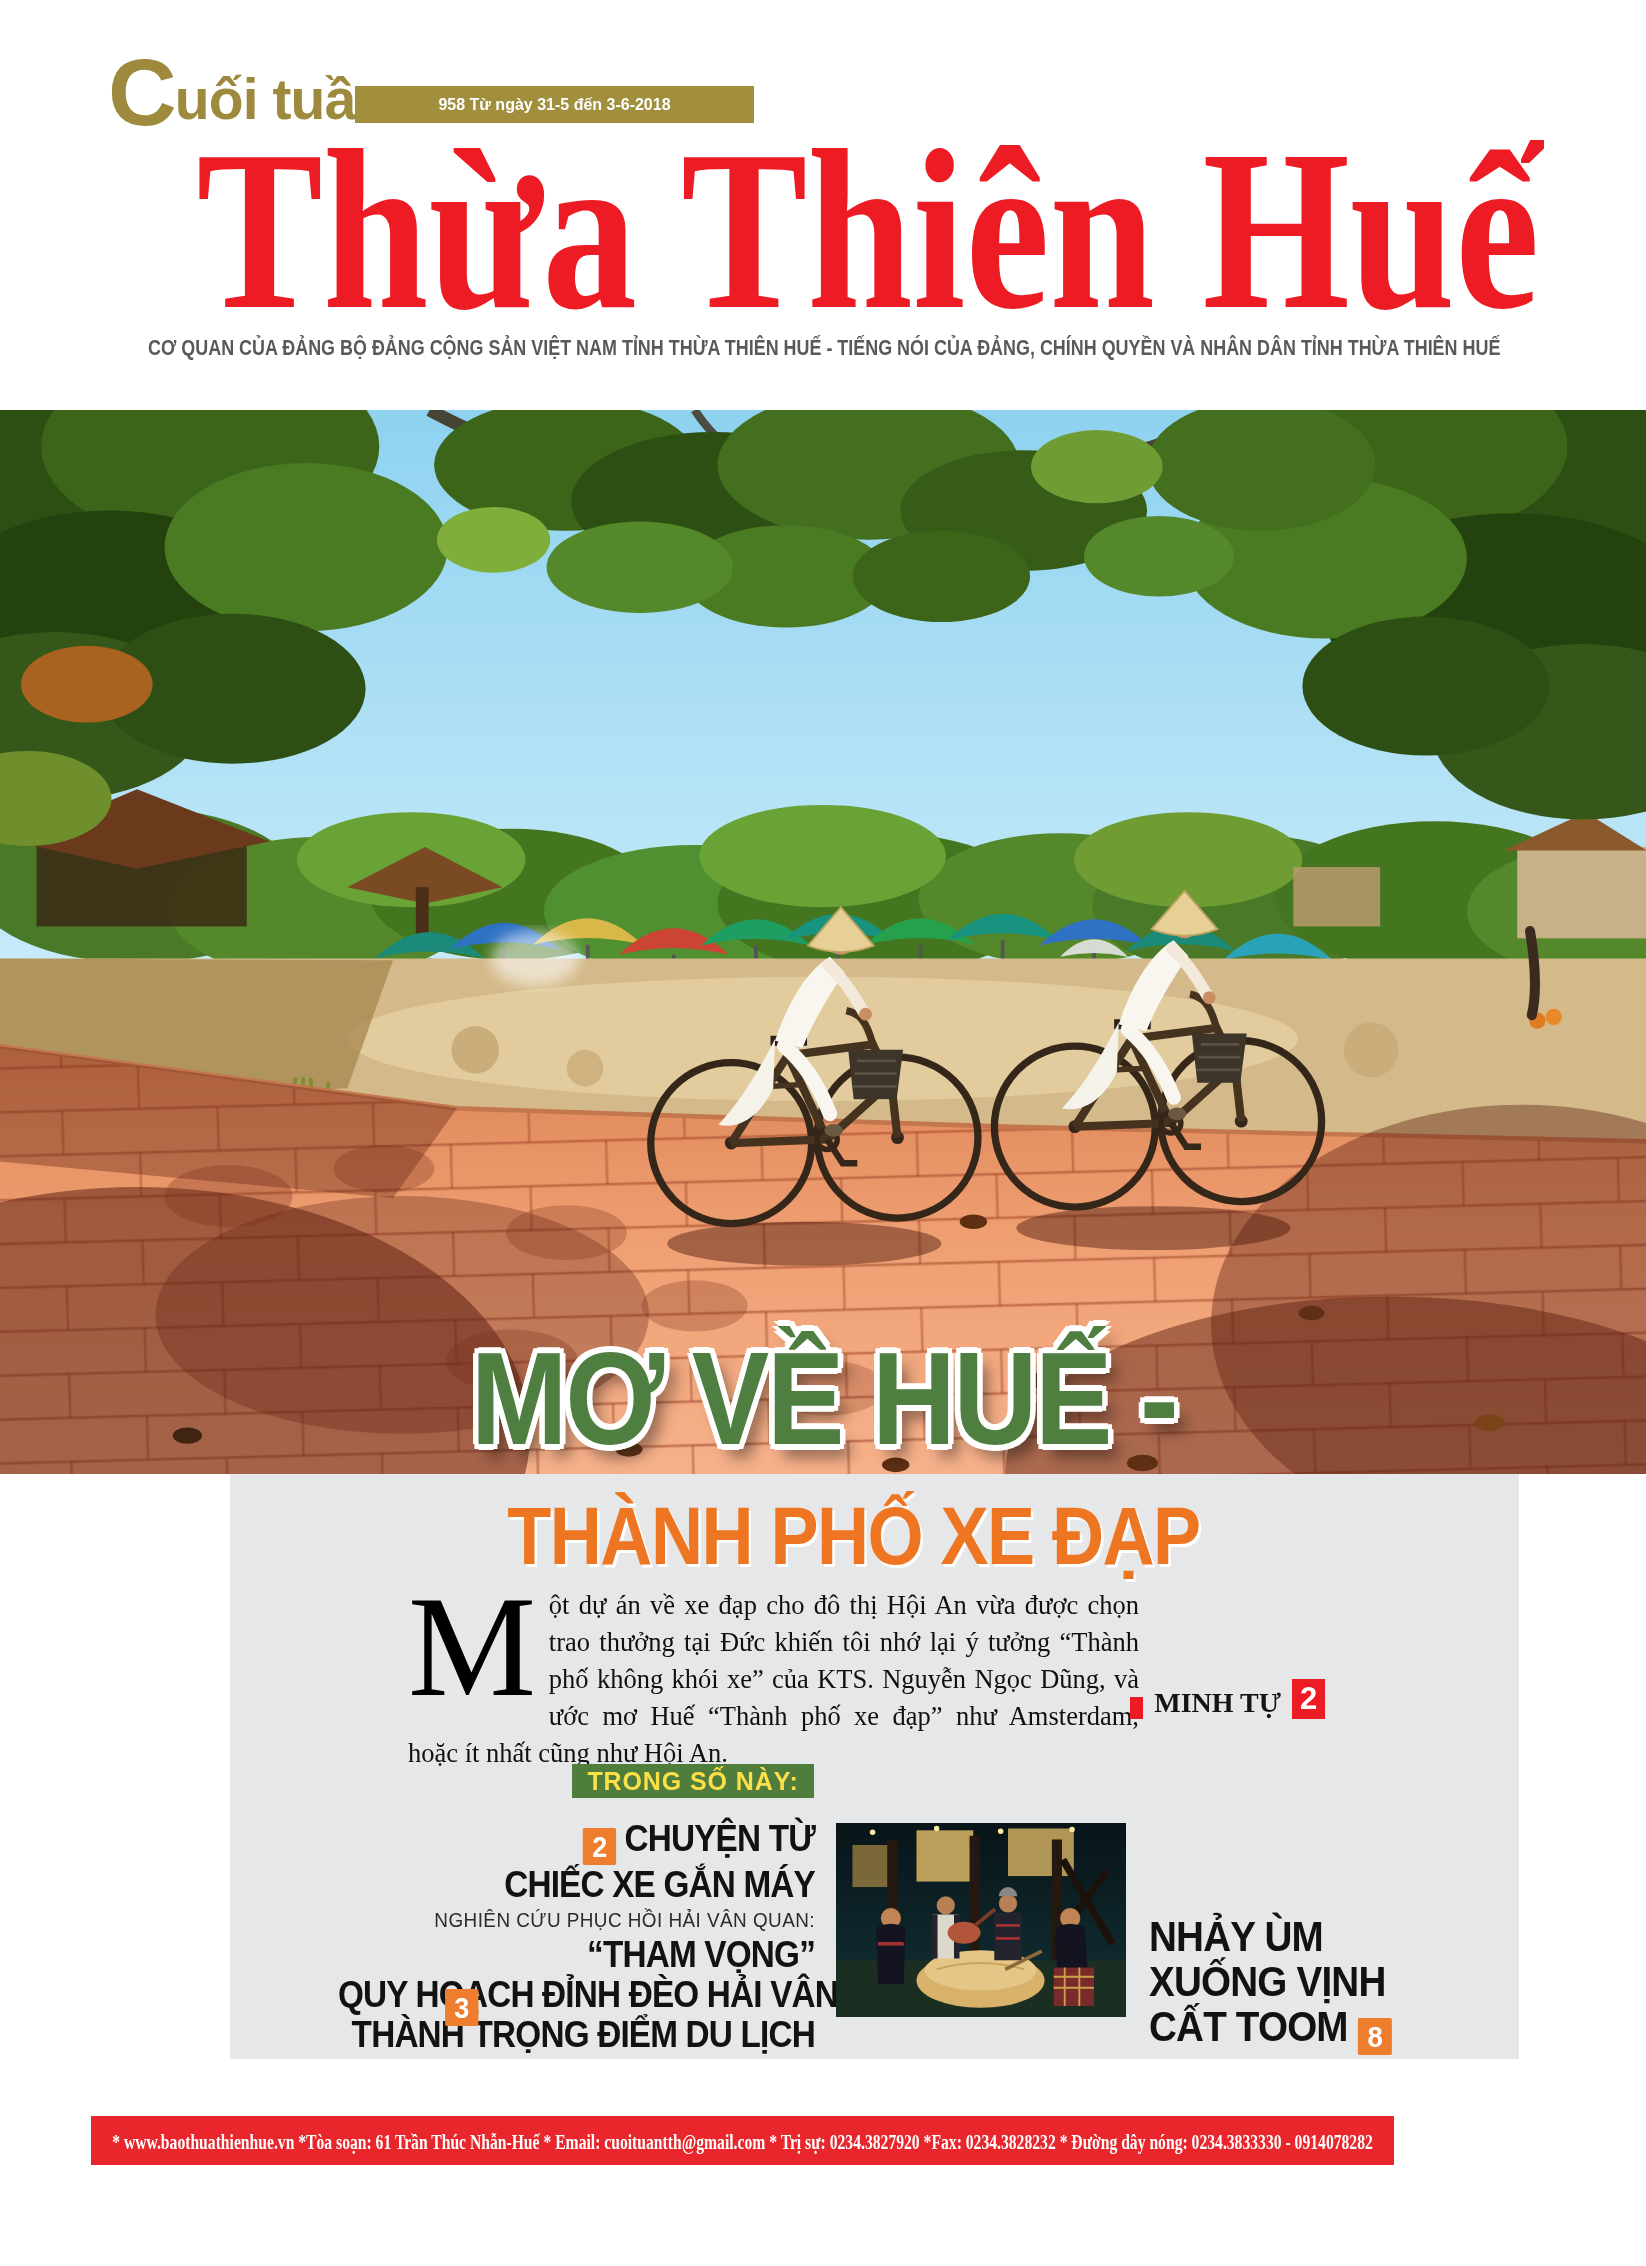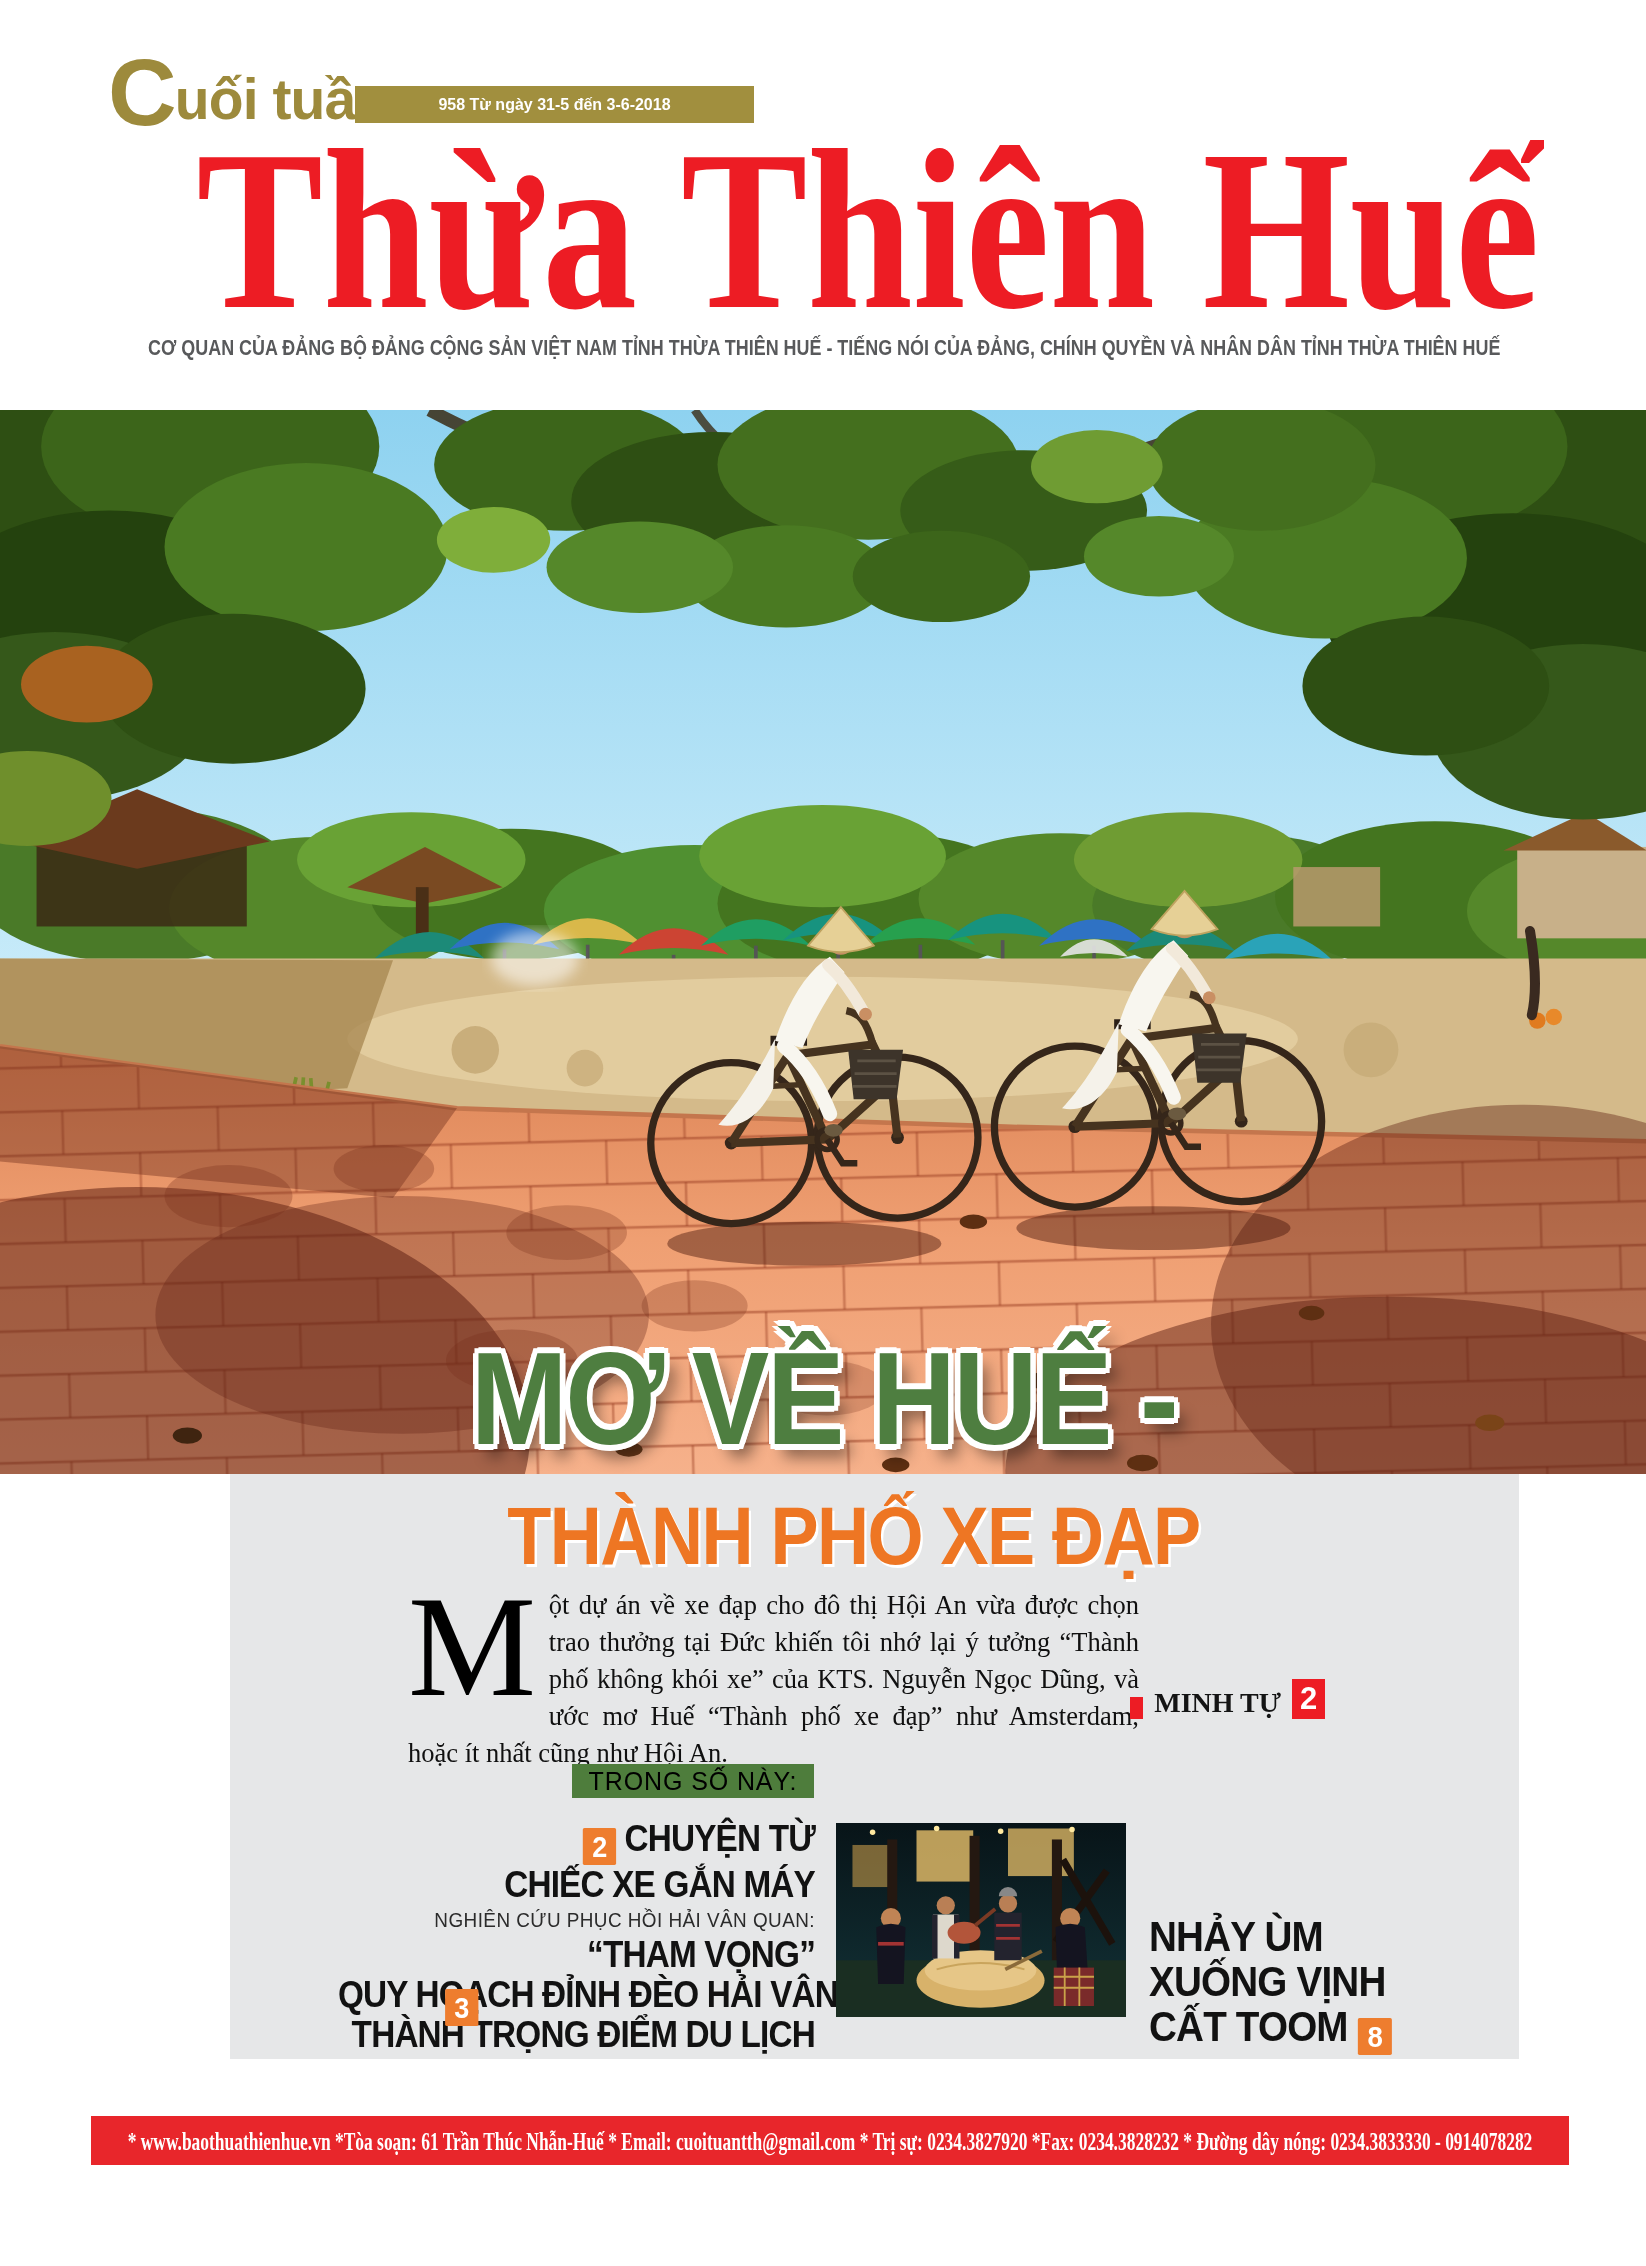--- a/index.html
+++ b/index.html
@@ -41,36 +41,36 @@
       font-family:"Liberation Serif","DejaVu Serif",serif;font-size:26.5px;line-height:37px;}
   .dropcap{float:left;font-size:144px;line-height:111px;margin:3.7px 12.8px 0 0;
       font-family:"Liberation Serif","DejaVu Serif",serif;color:#000;}
   .byline{right:194px;top:205px;white-space:nowrap;display:flex;align-items:flex-end;gap:11px;}
   .byline-bullet{width:13.7px;height:22px;background:#ed1c24;display:inline-block;}
   .byline-name{font-family:"Liberation Serif","DejaVu Serif",serif;font-weight:700;font-size:28px;color:#141414;}
   .page-badge{display:inline-block;background:#ed1c24;color:#fff;width:33px;height:40px;
       font-size:31px;font-weight:700;text-align:center;line-height:40px;}
 
   
-  .toc-label{left:342px;top:290px;width:242px;height:34px;background:#4e7d3c;color:#000000;
-      font-size:25px;font-weight:400;text-align:center;line-height:34px;letter-spacing:0.9px;}
+  .toc-label{left:342px;top:290px;width:242px;height:34px;background:#4e7d3c;color:#fde047;
+      font-size:25px;font-weight:700;text-align:center;line-height:34px;letter-spacing:0.9px;}
   .toc-left{left:55px;top:345px;width:530px;text-align:right;color:#121212;
       transform:scaleX(.9);transform-origin:right center;}
   .toc-line{font-size:37px;font-weight:700;line-height:40px;letter-spacing:-0.9px;white-space:nowrap;}
   .toc-kicker{font-size:21px;font-weight:400;line-height:30px;letter-spacing:0.5px;color:#2b2b2b;white-space:nowrap;}
   .num-badge{display:inline-block;background:#ee7d2e;color:#fff;width:37px;height:37px;border-radius:1.8px;
       font-size:30px;font-weight:700;text-align:center;line-height:37px;vertical-align:-5.5px;}
   .badge-3{position:absolute;left:119px;top:84px;}
   .toc-right{left:919px;top:440px;text-align:left;color:#121212;transform:scaleX(.92);transform-origin:left center;}
   .toc-right .toc-line{font-size:42px;line-height:45px;}
   .inset-photo{left:606px;top:349px;width:290px;height:194px;background:#0c2326;overflow:hidden;}
   .inset-photo svg{display:block;width:100%;height:100%;}
 
   
-  .footer-bar{left:91px;top:2116px;width:1478px;height:49px;background:#e8262b;}
+  .footer-bar{left:91px;top:2116px;width:1303px;height:49px;background:#e8262b;}
   .footer-bar svg{display:block;width:100%;height:100%;}
 </style>
 </head>
 <body>
 
 <div class="page">
 
   <div class="abs logo">
     <span class="big-c">C</span><span class="rest">uối tuần</span>
   </div>

